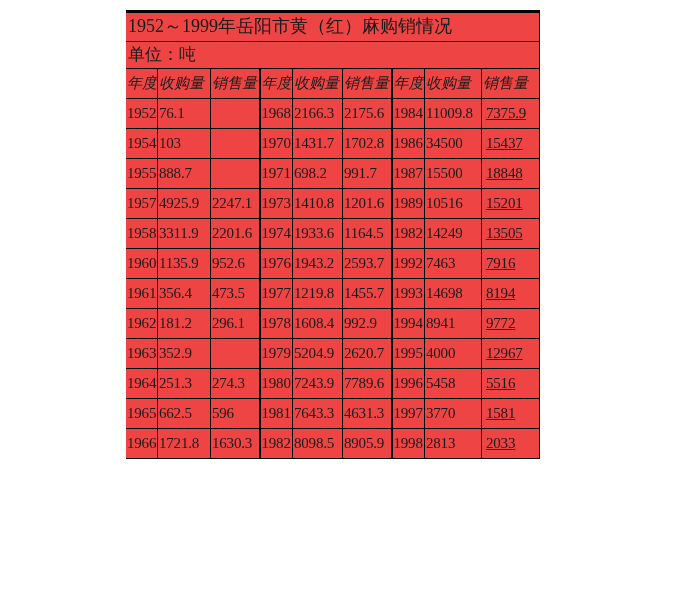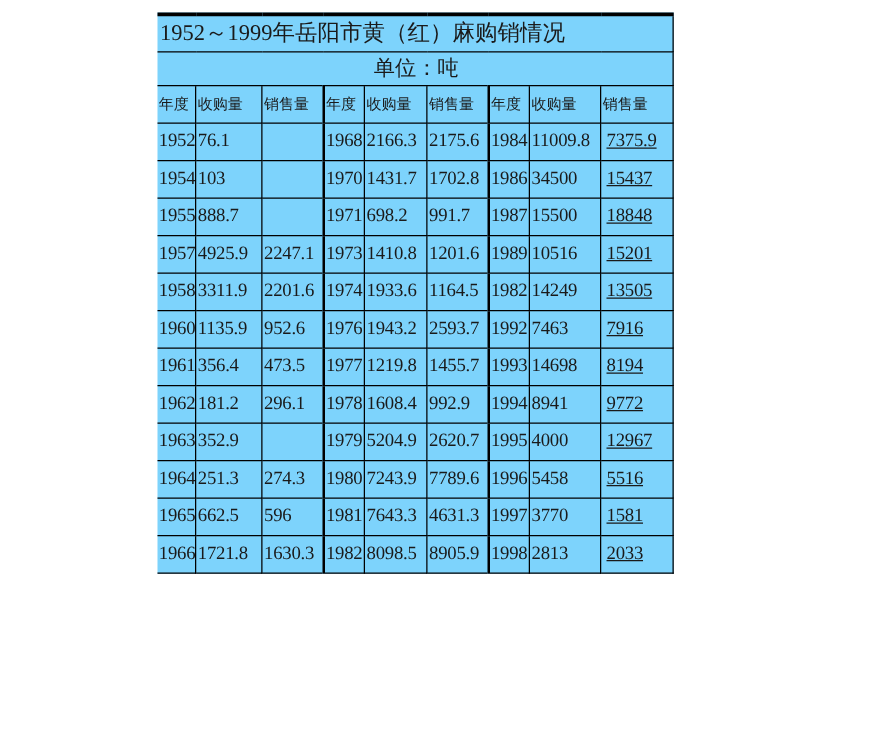--- a/index.html
+++ b/index.html
@@ -17,21 +17,21 @@
   table.jute-table {
     position: absolute;
     left: 126px;
     top: 10px;
     border-collapse: collapse;
     table-layout: fixed;
     border-top: 3px solid #000;
     border-right: 1px solid #000;
     border-bottom: 1px solid #000;
     border-left: none;
-    background: #7dd3fc;
+    background: #ef4444;
   }
   table.jute-table th,
   table.jute-table td {
     border: 1px solid #000;
     font-weight: normal;
     text-align: left;
     vertical-align: middle;
     padding: 0 0 0 1px;
     font-size: 15px;
     height: 29px;
@@ -50,26 +50,26 @@
     font-size: 18px;
     height: 28px;
     padding-left: 2px;
     letter-spacing: 0;
   }
   table.jute-table .unit-cell {
     font-size: 17px;
     height: 26px;
     padding-left: 2px;
     letter-spacing: 0;
-    text-align: center;
   }
   table.jute-table th {
-    font-size: 12px;
+    font-size: 15px;
     height: 29px;
     letter-spacing: 0;
+    font-style: italic;
   }
   
   table.jute-table td:nth-child(9) {
     padding-left: 4px;
     text-decoration: underline;
   }
 </style>
 </head>
 <body>
 

